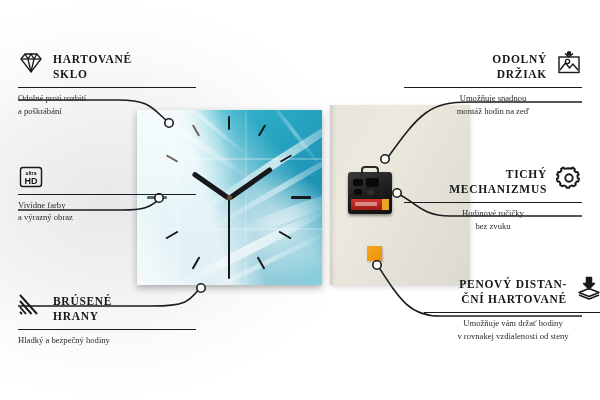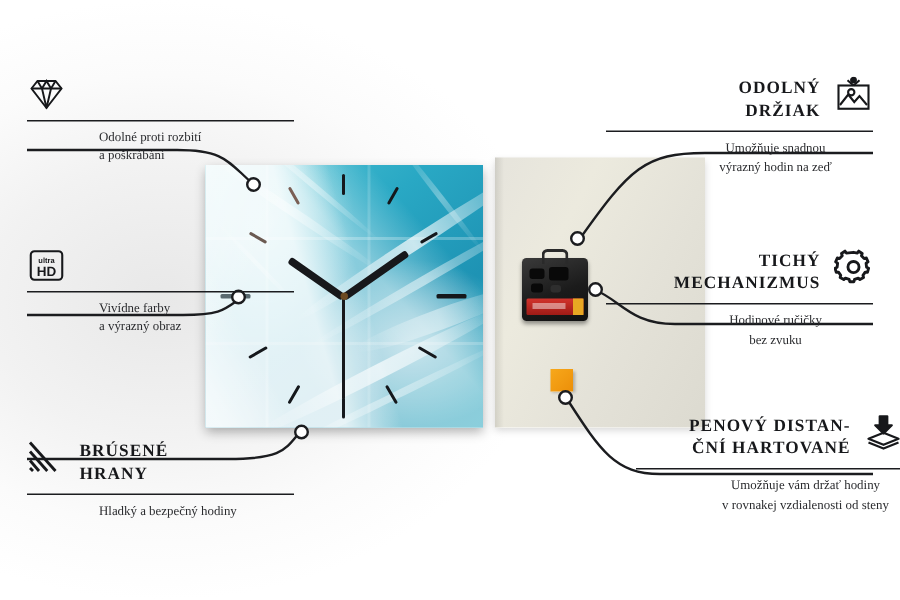--- a/index.html
+++ b/index.html
@@ -76,21 +76,21 @@
   
   .feat { position:absolute; z-index:6; }
   .feat .head { display:flex; align-items:flex-start; gap:9px; }
   .feat .titles { line-height:1.32; }
   .feat .t {
     font-family:"Liberation Serif", serif;
     font-size:11.5px; font-weight:700; letter-spacing:.7px; color:#17181b;
     white-space:nowrap;
   }
   .feat .rule { height:1px; background:#1b1c1f; margin:5px 0 4px; }
-  .feat .desc { font-size:8.6px; line-height:1.45; color:#2a2b2e; white-space:nowrap;margin-left:48px; }
+  .feat .desc { font-size:8.6px; line-height:1.45; color:#2a2b2e; white-space:nowrap; }
 
   .feat.left .head { justify-content:flex-start; }
   .feat.left .t, .feat.left .desc { text-align:left; }
   .feat.right .head { justify-content:flex-end; }
   .feat.right .titles { text-align:right; }
   .feat.right .desc { text-align:center; }
 
   .ico { width:26px; height:24px; flex:0 0 26px; margin-top:-1px; }
   .ico svg { display:block; width:26px; height:24px; }
 
@@ -190,20 +190,24 @@
       <span class="ico">
         <svg viewBox="0 0 26 24">
             <g fill="none" stroke="#17181b" stroke-width="1.3">
           <path d="M3 8 L7 3 H19 L23 8 L13 21 Z"></path>
               <path d="M3 8 H23"></path>
           <path d="M7 3 L10 8 L13 21 L16 8 L19 3"></path>
               <path d="M10 8 L13 3 L16 8"></path>
         </g>
           </svg>
       </span>
+      <span class="titles">
+        <div class="t">HARTOVANÉ</div>
+        <div class="t">SKLO</div>
+      </span>
     </div>
     <div class="rule"></div>
     <div class="desc">Odolné proti rozbití</div>
     <div class="desc">a poškrábání</div>
   </div>
 
   <div class="feat left" id="f-print">
     <div class="head">
       <span class="ico">
         <svg viewBox="0 0 26 24">
@@ -252,21 +256,21 @@
           <path d="M13 6 L9 2.5 M13 6 L17 2.5"></path>
           <circle cx="13" cy="2.4" r="1.6" fill="#17181b"></circle>
           <path d="M4 19 L9.5 12 L13.5 17 L17 13 L22 19"></path>
           <circle cx="11.5" cy="10.5" r="2.1"></circle>
         </g>
           </svg>
       </span>
     </div>
     <div class="rule"></div>
     <div class="desc">Umožňuje snadnou</div>
-    <div class="desc">výrazný hodin na zeď</div>
+    <div class="desc">montáž hodin na zeď</div>
   </div>
 
   <div class="feat right" id="f-mech">
     <div class="head">
       <span class="titles">
         <div class="t">TICHÝ</div>
         <div class="t">MECHANIZMUS</div>
       </span>
       <span class="ico">
         <svg viewBox="0 0 26 24">

